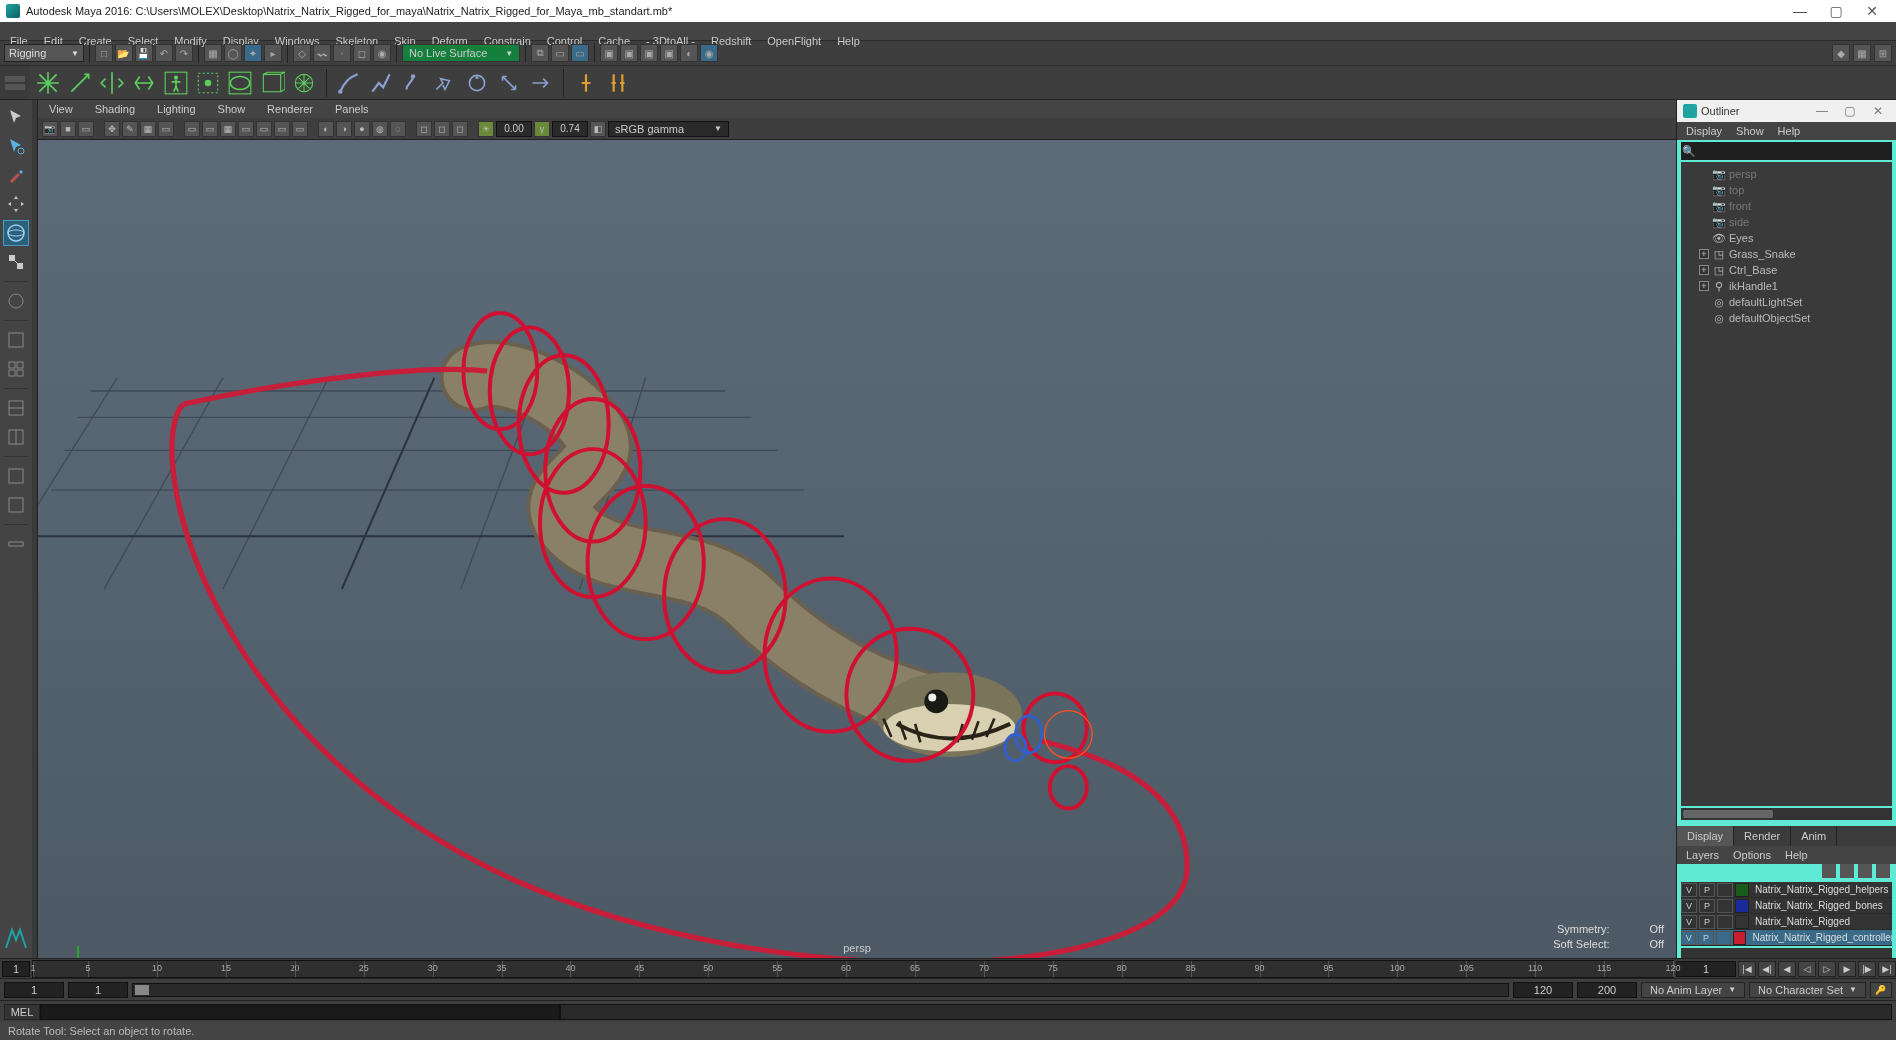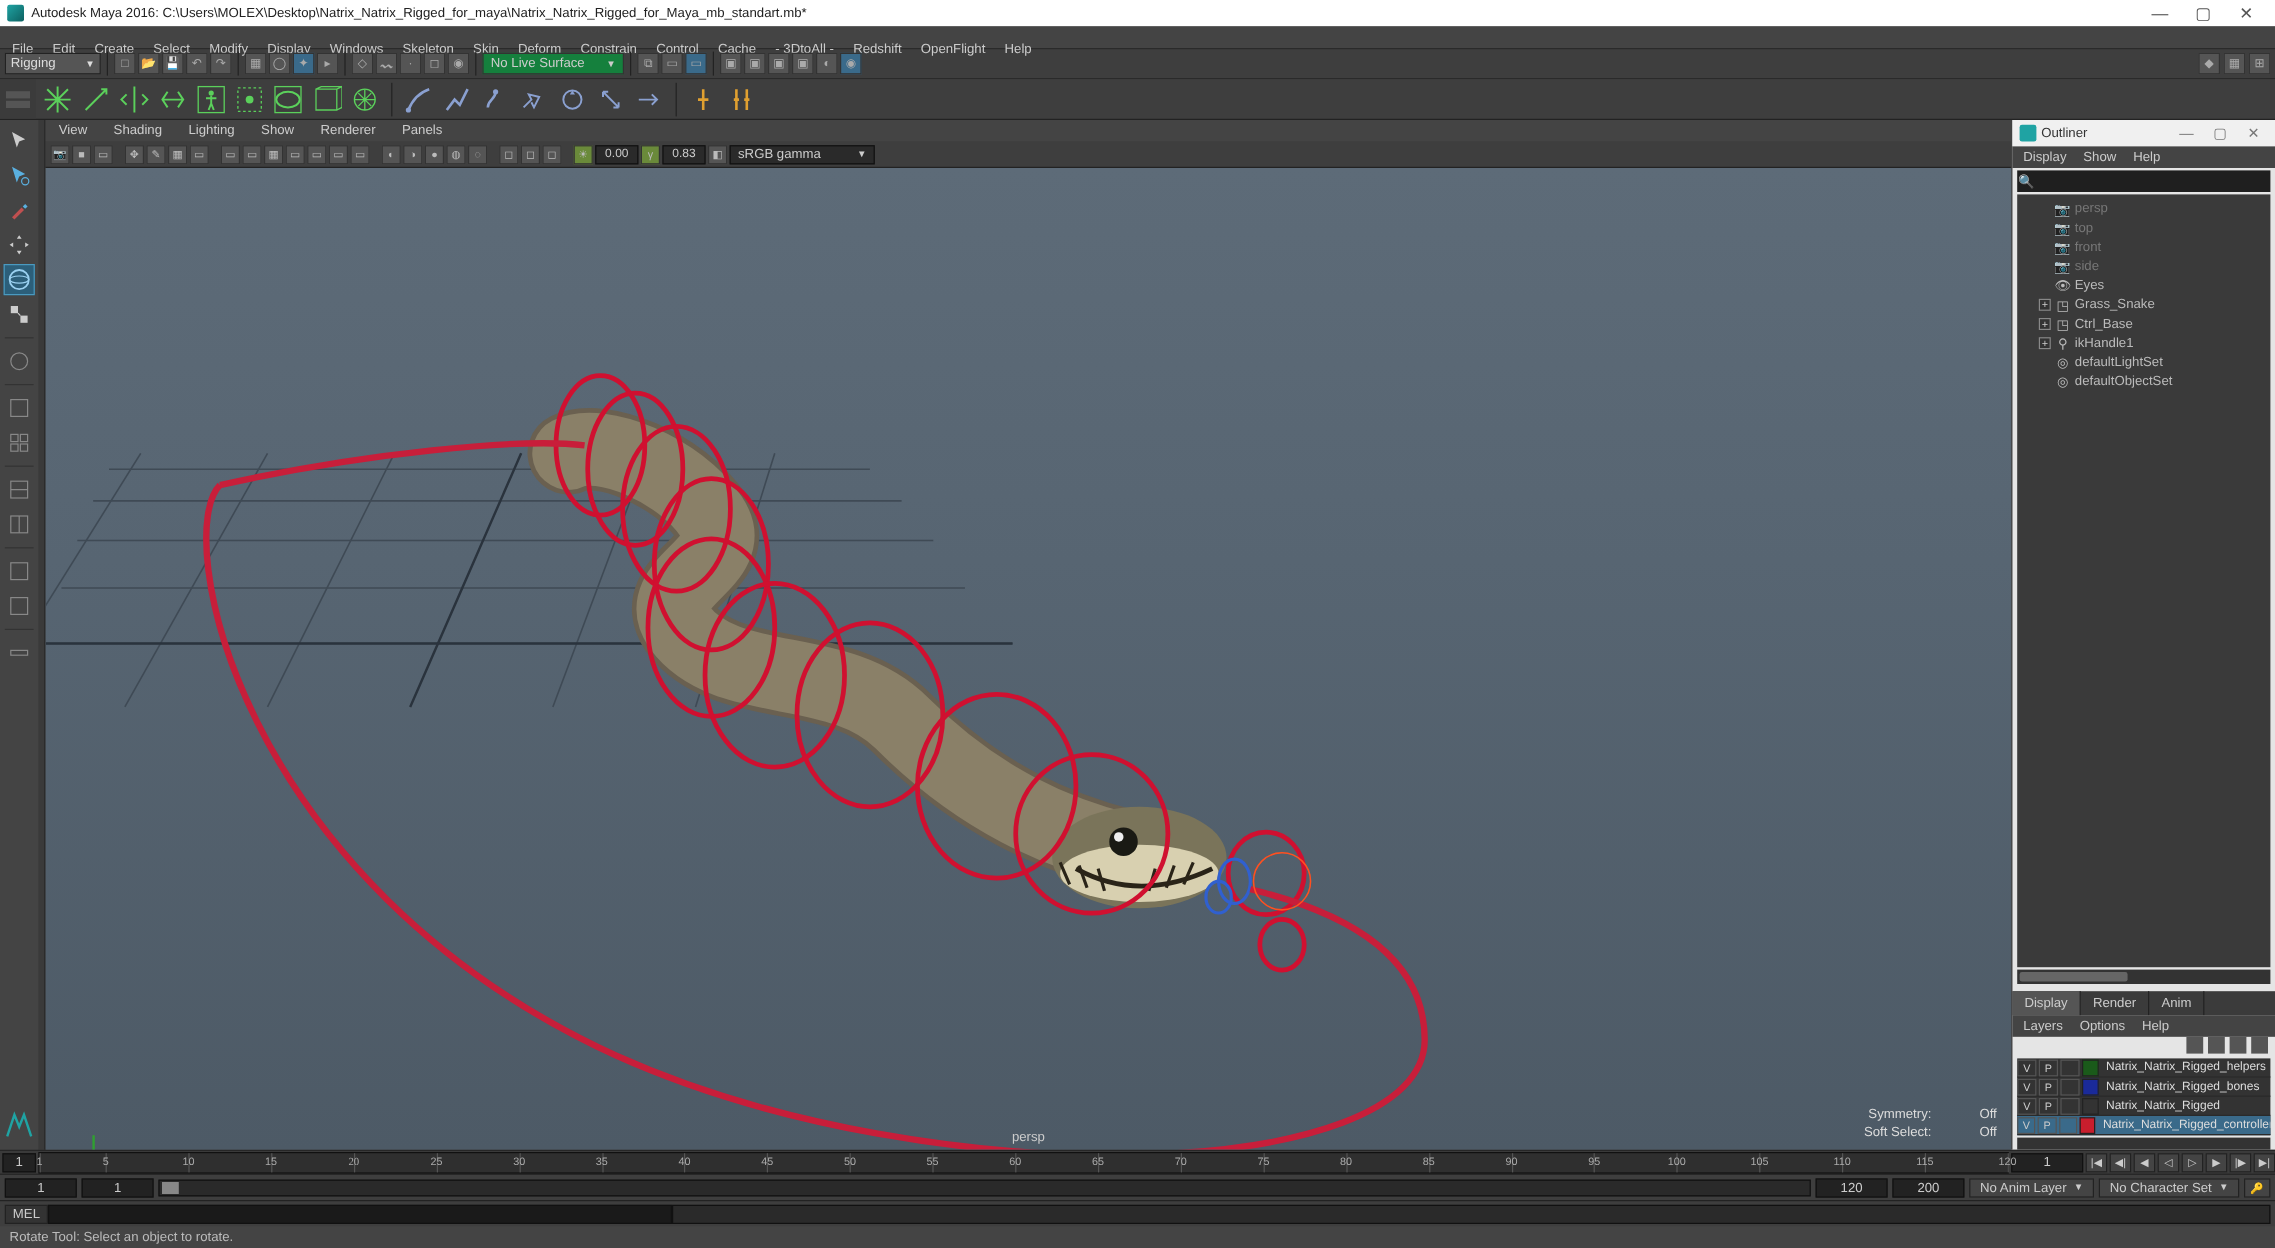--- a/index.html
+++ b/index.html
@@ -50,21 +50,21 @@
 .vp-num { width:36px; height:16px; background:#2a2a2a; border:1px solid #111; color:#ccc; font-size:10px; text-align:center; line-height:14px; }
 .vp-dd { height:16px; padding:0 6px 0 6px; background:#2a2a2a; border:1px solid #111; color:#ccc; font-size:10px; display:flex; align-items:center; gap:30px; cursor:pointer; }
 
 .viewport { flex:1; position:relative; background: linear-gradient(180deg, #5d6b78 0%, #576572 40%, #4d5a66 100%); overflow:hidden; }
 .viewport svg { position:absolute; inset:0; }
 .vp-label { position:absolute; bottom:4px; left:50%; transform:translateX(-50%); color:#ccc; font-size:11px; }
 .vp-status-r { position:absolute; right:12px; bottom:6px; text-align:right; color:#ddd; font-size:10px; line-height:15px;}
 .vp-status-r .row { display:flex; gap:40px; justify-content:flex-end;}
 .vp-axis { position:absolute; left:32px; bottom:18px; }
 
-.right-col { width: 220px; display:flex; flex-direction:column; background:#e5e5e5; border-left:1px solid #222; }
+.right-col { width: 220px; display:flex; flex-direction:column; background:#5eead4; border-left:1px solid #222; }
 .outliner-title { height: 22px; background:#f0f0f0; color:#333; display:flex; align-items:center; padding:0 6px; gap:4px; }
 .outliner-title .ico { width:14px; height:14px; background:#1fa3a3; border-radius:2px; }
 .outliner-title .sp { flex:1; }
 .outliner-title .wbtn { width:24px; text-align:center; color:#777; cursor:pointer; font-size:12px; }
 .out-menu { height:18px; background:#444; display:flex; align-items:center; padding:0 4px; gap:4px; }
 .out-menu .mitem { padding:0 5px; color:#ccc; cursor:pointer; }
 .out-search { height:18px; background:#1f1f1f; margin:2px 4px; display:flex; align-items:center; }
 .out-search .glass { width:16px; text-align:center; color:#888; }
 .out-tree { flex:1; background:#3a3a3a; margin:0 4px; padding:4px 0; overflow:hidden; }
 .out-row { height:16px; display:flex; align-items:center; gap:4px; padding-left:18px; color:#bbb; cursor:pointer; }
@@ -423,21 +423,21 @@
       <div class="vp-ico">◍</div>
       <div class="vp-ico">◌</div>
       <div style="width:6px"></div>
       <div class="vp-ico">◻</div>
       <div class="vp-ico">◻</div>
       <div class="vp-ico">◻</div>
       <div style="width:6px"></div>
       <div class="vp-ico on">☀</div>
       <div class="vp-num">0.00</div>
       <div class="vp-ico on">γ</div>
-      <div class="vp-num">0.83</div>
+      <div class="vp-num">0.74</div>
       <div class="vp-ico">◧</div>
       <div class="vp-dd">
           <span>sRGB gamma</span>
           <span style="font-size:8px;">▼</span>
         </div>
     </div>
 
     <div class="viewport">
       <svg viewBox="0 0 1240 620" preserveAspectRatio="none">
 

